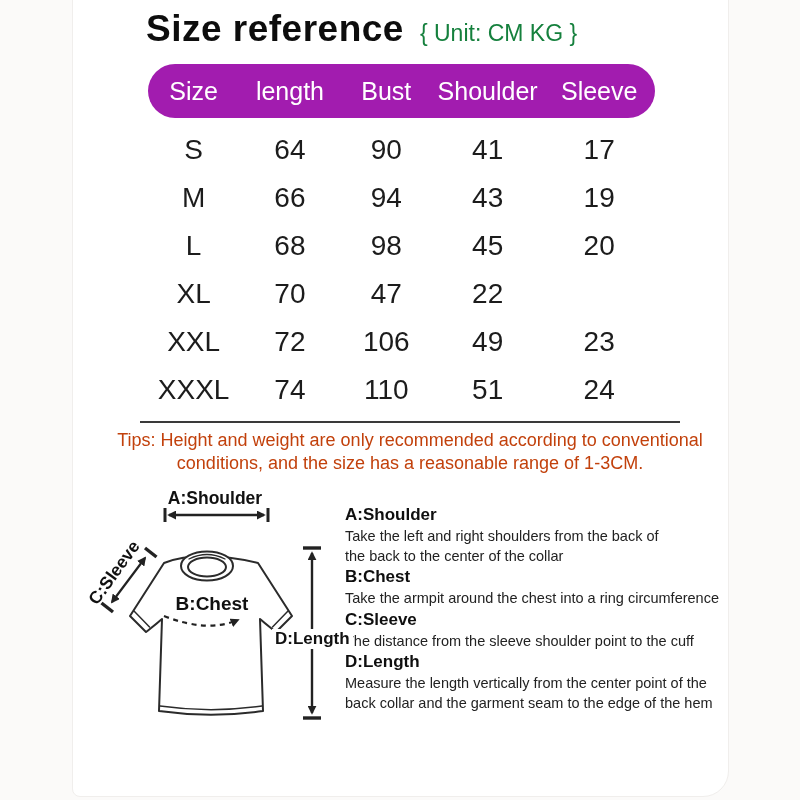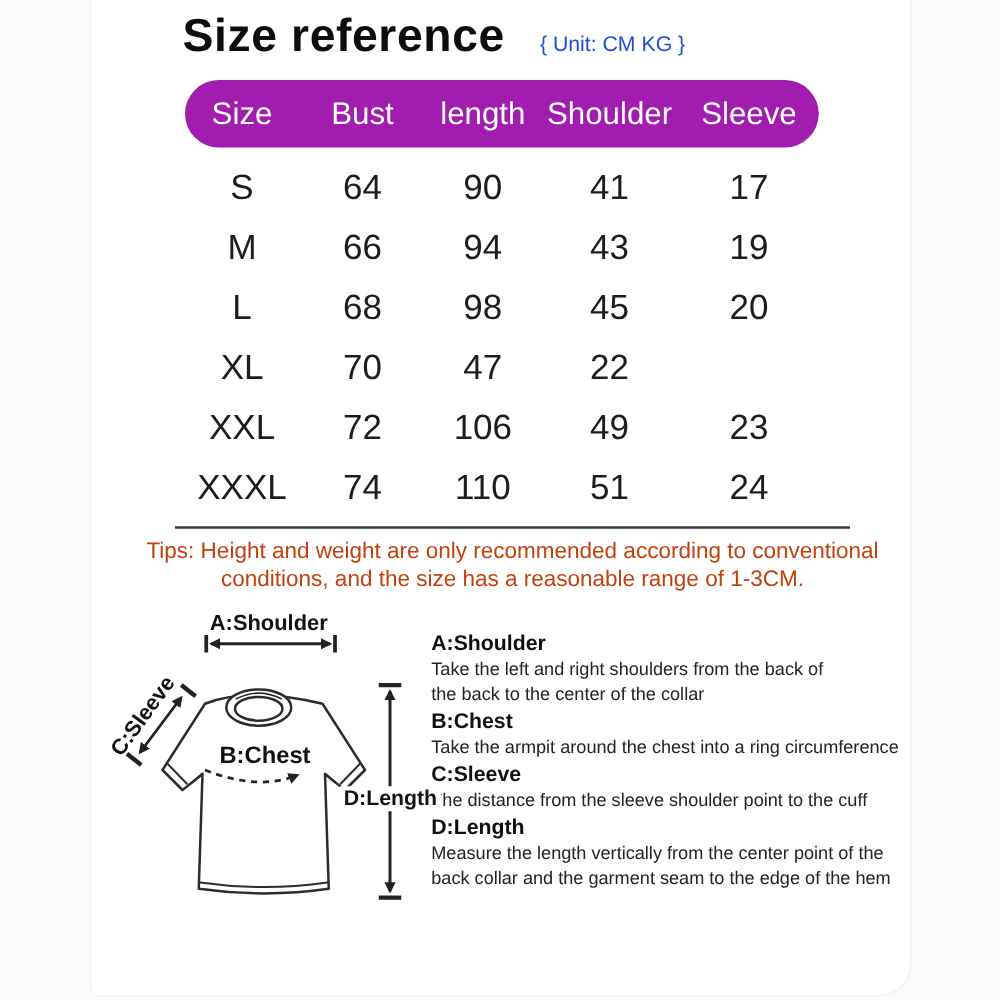--- a/index.html
+++ b/index.html
@@ -3,23 +3,23 @@
 <meta charset="utf-8">
 <style>
   * { margin:0; padding:0; box-sizing:border-box; }
   html,body { width:800px; height:800px; background:#fbfaf9; }
   body { font-family:"Liberation Sans", sans-serif; color:#1c1c1c; }
   #canvas { position:relative; width:800px; height:800px; overflow:hidden; }
 
   .sheet { position:absolute; left:72px; top:-30px; width:657px; height:827px;
            background:#ffffff; border:1px solid #f0eeec; border-radius:4px 4px 26px 8px; }
 
-  .title-wrap { position:absolute; left:146px; top:8px; display:flex; align-items:baseline; gap:28px; }
+  .title-wrap { position:absolute; left:146px; top:8px; display:flex; align-items:baseline; gap:16px; }
   .title { font-size:37px; font-weight:bold; color:#0d0d0d; letter-spacing:0.5px; }
-  .unit-note { font-size:17px; color:#1d4ed8; }
+  .unit-note { font-size:23px; color:#15803d; }
 
   .tbl-header { position:absolute; left:148px; top:64px; width:507px; height:54px;
                 background:#a21caf; border-radius:27px; display:grid;
                 grid-template-columns:18% 20% 18% 22% 22%; align-items:center; }
   .tbl-header .hcell { color:#ffffff; font-size:25px; text-align:center; }
 
   .tbl-body { position:absolute; left:148px; top:126px; width:507px; }
   .trow { display:grid; grid-template-columns:18% 20% 18% 22% 22%; height:48px; align-items:center; }
   .trow .cell { font-size:28px; color:#1c1c1c; text-align:center; }
 
@@ -50,22 +50,22 @@
 <div id="canvas">
   <div class="sheet"></div>
 
   <div class="title-wrap">
     <span class="title">Size reference</span>
     <span class="unit-note">{ Unit: CM KG }</span>
   </div>
 
   <div class="tbl-header">
     <div class="hcell">Size</div>
+    <div class="hcell">length</div>
     <div class="hcell">Bust</div>
-    <div class="hcell">length</div>
     <div class="hcell">Shoulder</div>
     <div class="hcell">Sleeve</div>
   </div>
 
   <div class="tbl-body">
     <div class="trow">
       <div class="cell">S</div>
       <div class="cell">64</div>
       <div class="cell">90</div>
       <div class="cell">41</div>

